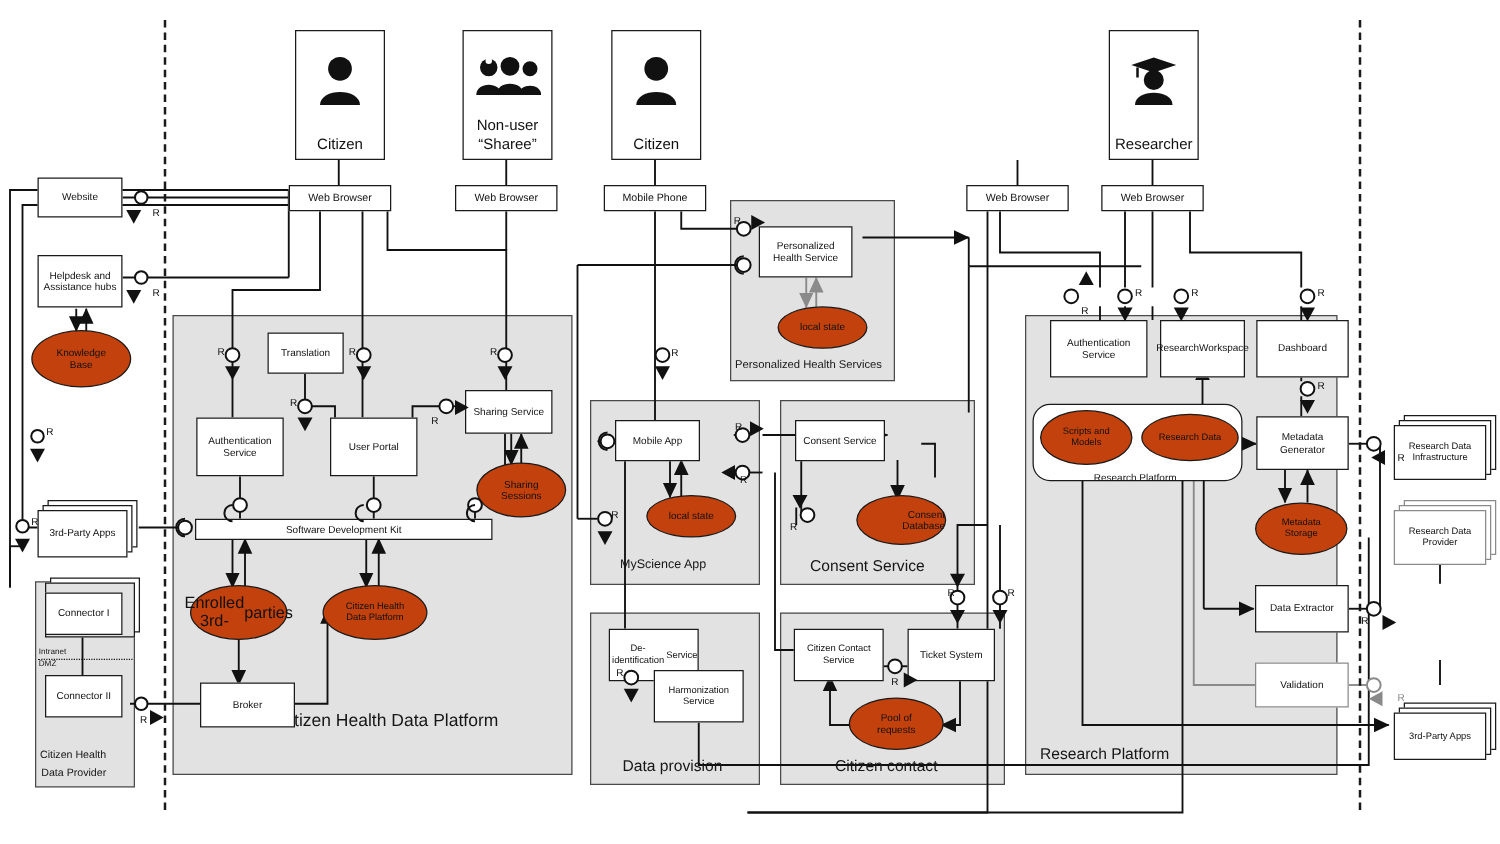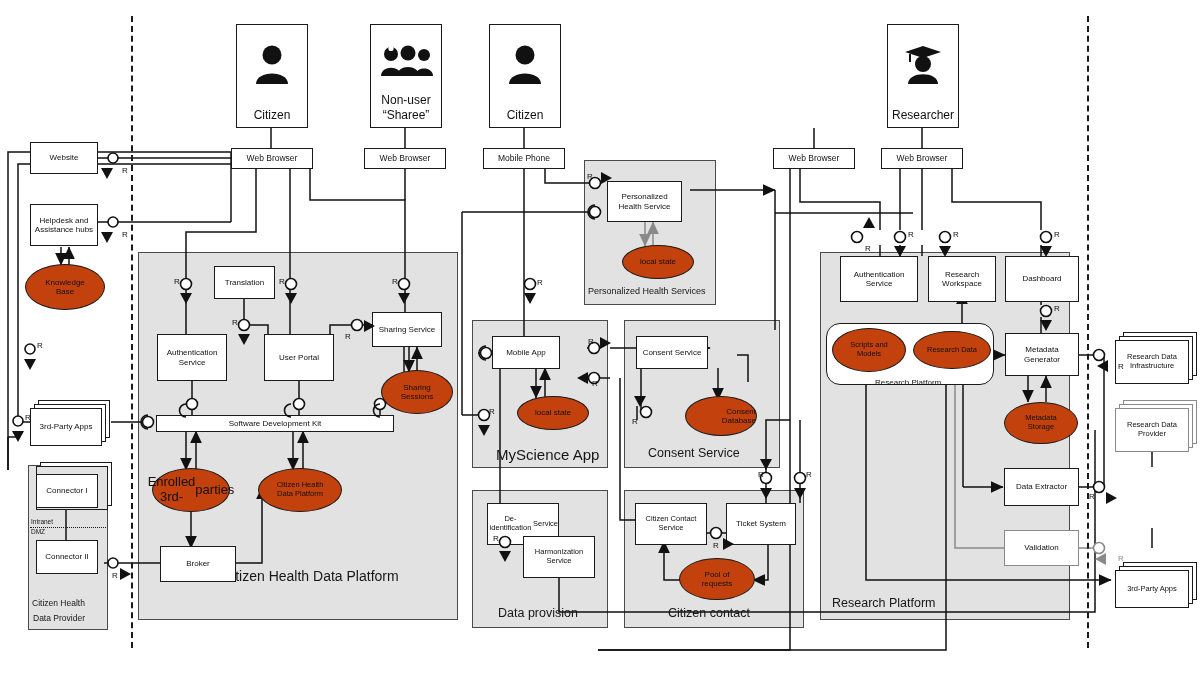--- a/index.html
+++ b/index.html
@@ -205,21 +205,21 @@
   <div class="zone-label" style="left:222px;top:568px;font-size:14px;">Citizen Health Data Platform</div>
 
   <div class="zone" style="left:28px;top:465px;width:80px;height:165px;"></div>
   <div class="zone-label" style="left:32px;top:598px;font-size:8.5px;">Citizen Health</div>
   <div class="zone-label" style="left:33px;top:613px;font-size:8.5px;">Data Provider</div>
 
   <div class="zone" style="left:584px;top:160px;width:132px;height:145px;"></div>
   <div class="zone-label" style="left:588px;top:286px;font-size:9px;">Personalized Health Services</div>
 
   <div class="zone" style="left:472px;top:320px;width:136px;height:148px;"></div>
-  <div class="zone-label" style="left:496px;top:446px;font-size:15px;">MyScience App</div>
+  <div class="zone-label" style="left:496px;top:446px;font-size:10px;">MyScience App</div>
 
   <div class="zone" style="left:624px;top:320px;width:156px;height:148px;"></div>
   <div class="zone-label" style="left:648px;top:446px;font-size:12.5px;">Consent Service</div>
 
   <div class="zone" style="left:472px;top:490px;width:136px;height:138px;"></div>
   <div class="zone-label" style="left:498px;top:606px;font-size:12.5px;">Data provision</div>
 
   <div class="zone" style="left:624px;top:490px;width:180px;height:138px;"></div>
   <div class="zone-label" style="left:668px;top:606px;font-size:12.5px;">Citizen contact</div>
 
@@ -375,21 +375,21 @@
   <div class="node" style="left:726px;top:503px;width:70px;height:42px;font-size:8px;">Ticket System</div>
   <div class="ell" style="left:679px;top:558px;width:76px;height:42px;font-size:8px;flex-direction:column;">
     <span>Pool of</span>
     <span>requests</span>
   </div>
 
   <div class="node" style="left:840px;top:256px;width:78px;height:46px;font-size:8px;flex-direction:column;">
     <span>Authentication</span>
     <span>Service</span>
   </div>
-  <div class="node" style="left:928px;top:256px;width:68px;height:46px;font-size:8px;flex-direction:column;">
+  <div class="node" style="left:928px;top:256px;width:68px;height:46px;font-size:8px;flex-direction:row;">
     <span>Research</span>
     <span>Workspace</span>
   </div>
   <div class="node" style="left:1005px;top:256px;width:74px;height:46px;font-size:8px;">Dashboard</div>
 
   <div class="rrect" style="left:826px;top:323px;width:168px;height:62px;"></div>
   <div class="zone-label" style="left:875px;top:378px;font-size:8px;">Research Platform</div>
   <div class="ell" style="left:832px;top:328px;width:74px;height:44px;font-size:7.5px;flex-direction:column;">
     <span>Scripts and</span>
     <span>Models</span>

